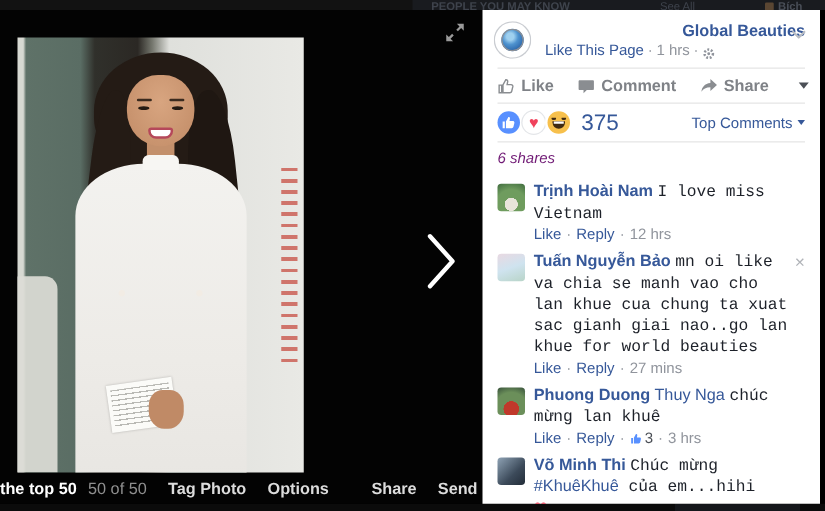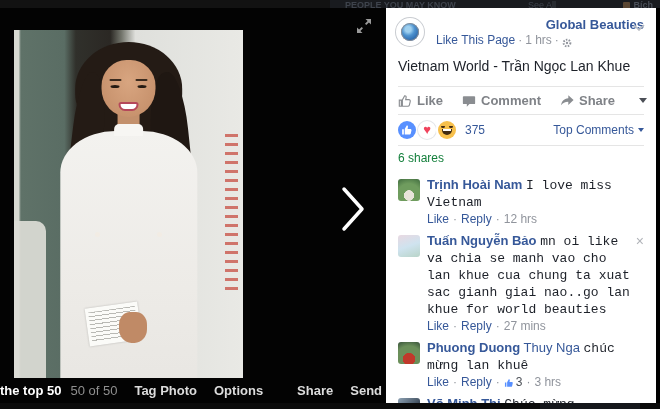--- a/index.html
+++ b/index.html
@@ -3,21 +3,21 @@
 <meta charset="utf-8">
 <style>
   * { margin:0; padding:0; box-sizing:border-box; }
   html,body { width:660px; height:409px; overflow:hidden; background:#000;
     font-family:"Liberation Sans","DejaVu Sans",sans-serif; }
 
   
   #top-strip { position:absolute; left:0; top:0; width:660px; height:8px; background:#121212; overflow:hidden; }
   #top-strip .backdrop-right { position:absolute; left:330px; top:0; right:0; bottom:0; background:#191b1f; }
   #top-strip .bd-text { position:absolute; top:0; font-size:9px; font-weight:bold; color:#3e434c; white-space:nowrap; }
-  #top-strip .bd-chat { position:absolute; right:7px; top:0; display:flex; align-items:center; gap:3px; }
+  #top-strip .bd-chat { position:absolute; right:18px; top:0; display:flex; align-items:center; gap:3px; }
   #top-strip .bd-ava { width:7px; height:7px; background:#5a4632; border-radius:1px; }
   #bottom-strip { position:absolute; left:0; top:403px; width:660px; height:6px; background:#0b0b0b; }
   #bottom-strip .glow { position:absolute; left:540px; top:0; width:100px; height:6px; background:#15171b; }
 
   
   #viewer { position:absolute; left:0; top:8px; width:431px; height:395px; background:#030303; }
   .photo { position:absolute; left:14px; top:22px; width:229px; height:348px; overflow:hidden;
     background:linear-gradient(90deg,#d7d9d2 0,#d7d9d2 2%,#5f7268 3%,#5a6d64 22%,#30302b 27%,#2b2824 42%,#74766d 47%,#dfe0dc 53%,#e9e9e5 100%); }
   .photo > div { position:absolute; }
   .ph-door { left:52%; top:38%; width:27%; height:62%; background:linear-gradient(180deg,#57837a,#477068); }
@@ -83,26 +83,26 @@
   .reaction-row { height:30px; display:flex; align-items:center; padding:0 12px; }
   .rx { width:18px; height:18px; border-radius:50%; margin-right:2px; position:relative; box-shadow:0 0 0 2px #fff; cursor:pointer; }
   .rx-like { background:#5890ff; }
   .rx-like svg { position:absolute; left:3px; top:3px; }
   .rx-love { background:#fff; box-shadow:0 0 0 1px #e4e6e9; color:#f0425c; font-size:13px; line-height:18px; text-align:center; }
   .rx-haha { background:#f7c04c; }
   .rx-haha .mouth { position:absolute; left:4px; top:8px; width:10px; height:6px; background:#402a12;
     border-radius:0 0 10px 10px; overflow:hidden; }
   .rx-haha .mouth i { position:absolute; left:1px; top:0; width:8px; height:2px; background:#fff; display:block; }
   .rx-haha .eye { position:absolute; top:4px; width:4px; height:3px; border-bottom:2px solid #402a12; border-radius:50%; }
-  .rx-count { margin-left:7px; font-size:12px; color:#365899; cursor:pointer; }
+  .rx-count { margin-left:7px; font-size:18px; color:#365899; cursor:pointer; }
   .rx-spacer { flex:1; }
   .sort-sel { font-size:12px; color:#365899; display:flex; align-items:center; cursor:pointer; }
   .sort-sel .caret { border-top-color:#365899; border-left-width:3px; border-right-width:3px; border-top-width:4px; margin-left:4px; }
 
-  .shares-row { padding:5px 12px 6px; font-size:12px; color:#15803d; }
+  .shares-row { padding:5px 12px 6px; font-size:12px; color:#701a75;font-style:italic; }
   .shares-row span { cursor:pointer; }
 
   .comments { padding:0 12px; }
   .comment { position:relative; display:flex; margin-top:6px; }
   .c-avatar { flex:0 0 22px; width:22px; height:22px; border-radius:3px; margin-top:2px; cursor:pointer; }
   .ava-1 { background:radial-gradient(circle at 50% 75%,#e8e4da 0 26%,#6f9c5e 27% 60%,#3f6b3e); }
   .ava-2 { background:linear-gradient(160deg,#e9d9e2,#cfe3ef 50%,#b8d4c8); }
   .ava-3 { background:radial-gradient(circle at 50% 78%,#c0392b 0 30%,#6b8f5a 31% 65%,#37503a); }
   .ava-4 { background:linear-gradient(135deg,#8fa3b5,#3c4a5a 60%,#222c38); }
   .c-body { margin-left:7px; font-size:13px; line-height:16px; }
@@ -217,21 +217,20 @@
         </span>
       </div>
     </div>
     <div class="post-chevron">
       <svg width="12" height="7" viewBox="0 0 12 7">
           <polyline points="1,1 6,6 11,1" fill="none" stroke="#b9bdc3" stroke-width="1.6"></polyline>
         </svg>
     </div>
   </div>
 
-  <div class="post-text">Vietnam World - Trần Ngọc Lan Khue</div>
   <div class="divider"></div>
 
   <div class="action-row">
     <span class="action-item">
       <span>
           <svg width="14" height="14" viewBox="0 0 16 16">
             <path d="M1.5 7h2.3v7H1.5zM5 14h6.2c.9 0 1.6-.6 1.8-1.4l1-4.2c.2-1-.6-1.9-1.6-1.9H8.8l.5-2.7C9.5 2.7 8.7 2 7.9 2h-.3L5 6.8z" fill="none" stroke="#8a8d91" stroke-width="1.3"></path>
           </svg>
         </span>
       <span>Like</span>

